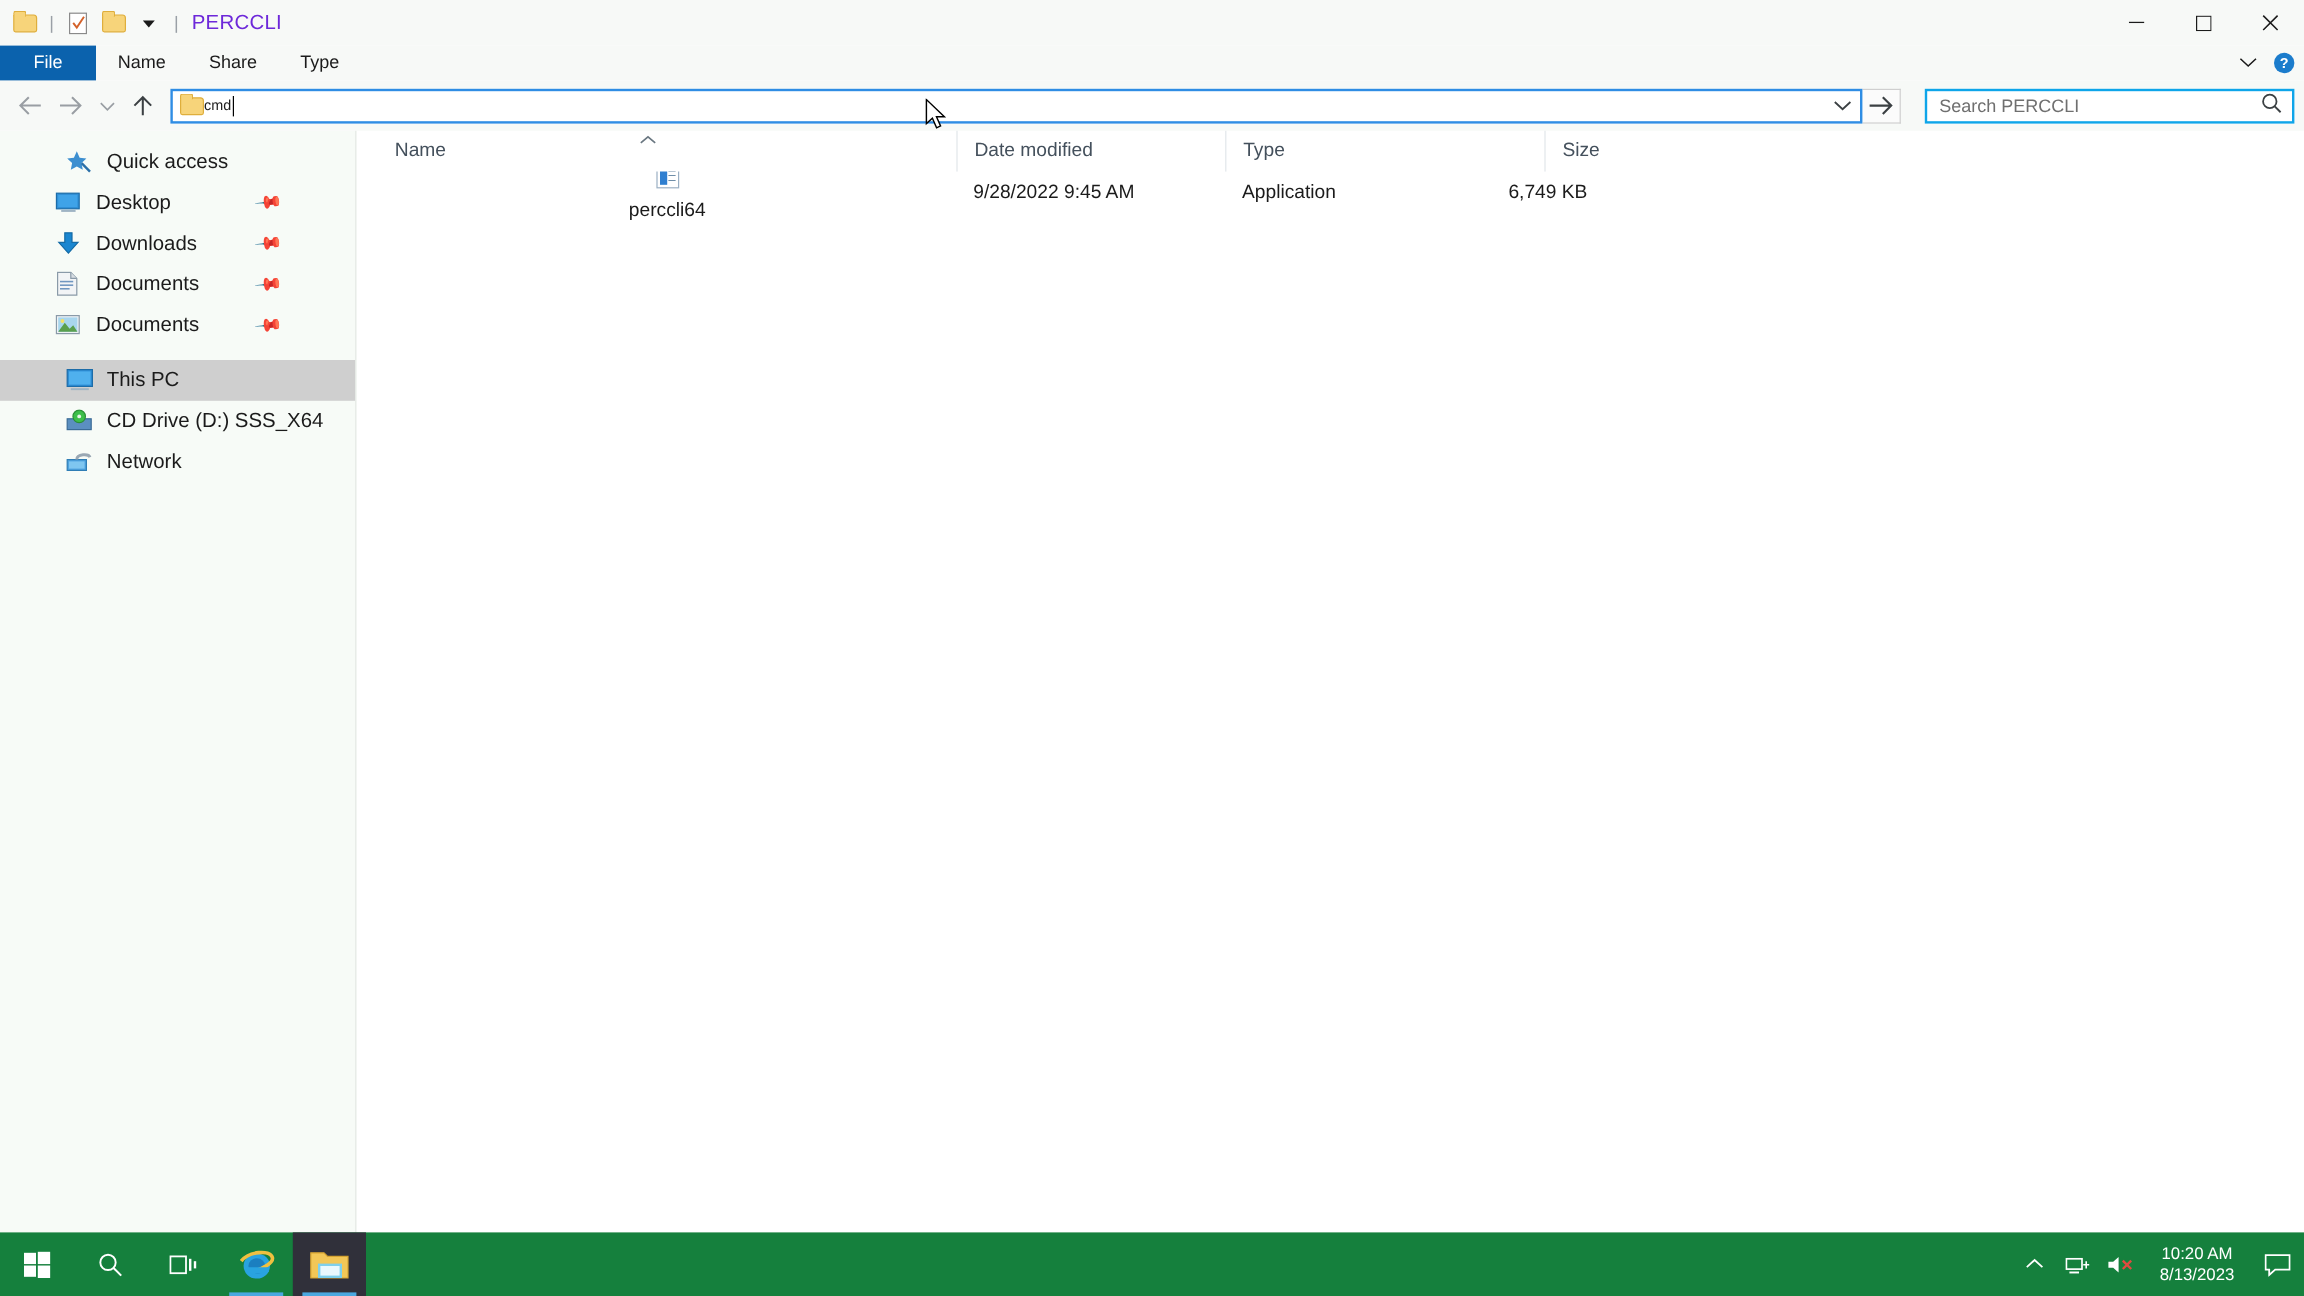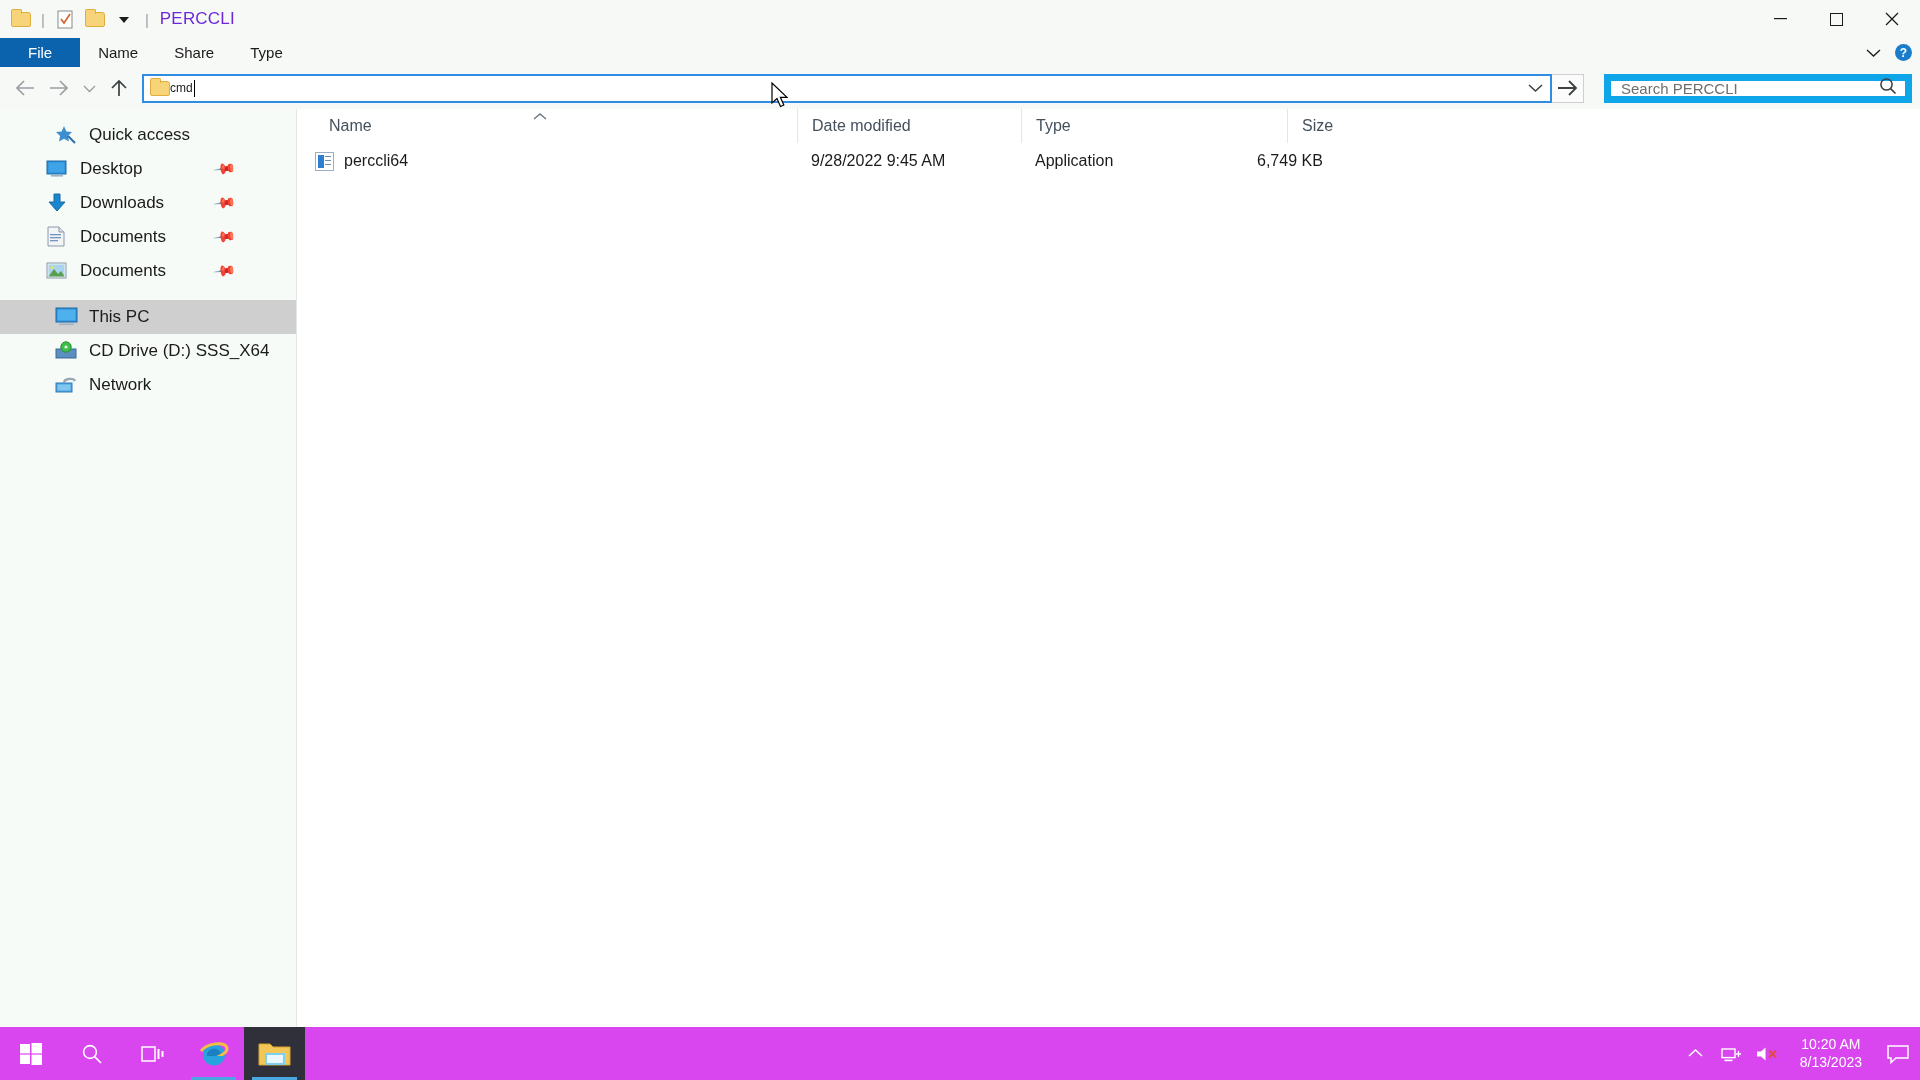--- a/index.html
+++ b/index.html
@@ -59,21 +59,21 @@
   .addr-text { font-size: 12px; color: #1b1b1b; margin-left: 0; }
   .caret { display: inline-block; width: 1px; height: 17px; background: #000; margin-left: 1px; animation: blink 1.06s step-end infinite; }
   @keyframes blink { 50% { opacity: 0; } }
   .addr-chevron { margin-left: auto; width: 30px; height: 100%; display: flex; align-items: center; justify-content: center; }
   .go-btn {
     width: 32px; height: 29px; background: #fbfbfb; border: 1px solid #cfcfcf; border-left: none;
     display: flex; align-items: center; justify-content: center;
   }
 
   .searchbox {
-    width: 308px; height: 29px; margin-left: 20px; background: #ffffff; border: 7px solid #0ea5e9;
+    width: 308px; height: 29px; margin-left: 20px; background: #ffffff; border: 2px solid #0ea5e9;
     display: flex; align-items: center; padding: 0 8px 0 10px;
   }
   .searchbox .ph { font-size: 15px; color: #6f6f6f; flex: 1; }
 
   
   .body { flex: 1 1 auto; display: flex; min-height: 0; background: #ffffff; }
 
   .sidebar {
     width: 297px; flex: 0 0 297px; background: #f7fbf7; overflow: hidden; padding-top: 9px;
     border-right: 1px solid #e4e8e4;
@@ -92,21 +92,21 @@
   .col:first-child { border-left: none; }
   .col-name { width: 500px; position: relative; padding-left: 32px; }
   .col-date { width: 224px; }
   .col-type { width: 222px; }
   .col-size { width: 124px; margin-left: 44px; }
   .sort-caret { position: absolute; left: 235px; top: 1px; font-size: 12px; color: #6a7781; }
 
   .rows { flex: 1 1 auto; overflow: hidden; }
   .row { height: 36px; display: flex; align-items: center; font-size: 16px; color: #1b1b1b; }
   .cell { padding-left: 14px; white-space: nowrap; overflow: hidden; }
-  .cell.name { width: 500px; padding-left: 18px; display: flex; align-items: center; gap: 10px; }
+  .cell.name { width: 500px; padding-left: 18px; display: flex; align-items: center; gap: 10px; flex-direction: column; }
   .cell.date { width: 224px; padding-left: 14px; }
   .cell.type { width: 222px; padding-left: 14px; }
   .cell.size { width: 124px; padding-left: 14px; text-align: left; }
 
   .exe-ico { width: 19px; height: 19px; background: #ffffff; border: 1px solid #9bb0c4; display: flex; }
   .exe-ico .l { width: 6px; background: #2f7fd0; margin: 2px 1px 2px 2px; }
   .exe-ico .r { flex: 1; background: repeating-linear-gradient(to bottom, #6f8ea8 0 1px, transparent 1px 4px); margin: 3px 2px 3px 0; }
 
   
   .statusbar {
@@ -115,21 +115,21 @@
   }
   .status-text { padding-left: 18px; }
   .status-divider { width: 1px; height: 22px; background: #d8dcd8; margin-left: 22px; }
   .view-btns { position: absolute; right: 16px; display: flex; gap: 6px; align-items: center; }
   .vbtn { width: 30px; height: 26px; display: flex; align-items: center; justify-content: center; }
   .vbtn.active { background: #cfe4f5; border: 1px solid #9ec8e8; }
 
   
   .taskbar {
     position: absolute; left: 0; bottom: 0; width: 1920px; height: 53px;
-    background: #d946ef; display: flex; align-items: center; z-index: 20;
+    background: #15803d; display: flex; align-items: center; z-index: 20;
   }
   .tb-item { width: 61px; height: 53px; display: flex; align-items: center; justify-content: center; position: relative; }
   .tb-item.active { background: #30303a; }
   .tb-item.active:after, .tb-item.running:after {
     content:""; position:absolute; bottom:0; left:8px; right:8px; height:3px; background:#4aa8e0;
   }
   .tray { position: absolute; right: 0; display: flex; align-items: center; height: 100%; }
   .tray-ico { width: 36px; height: 53px; display: flex; align-items: center; justify-content: center; color: #ffffff; }
   .clock {
     color: #ffffff; font-size: 14px; line-height: 1.25; text-align: center;

